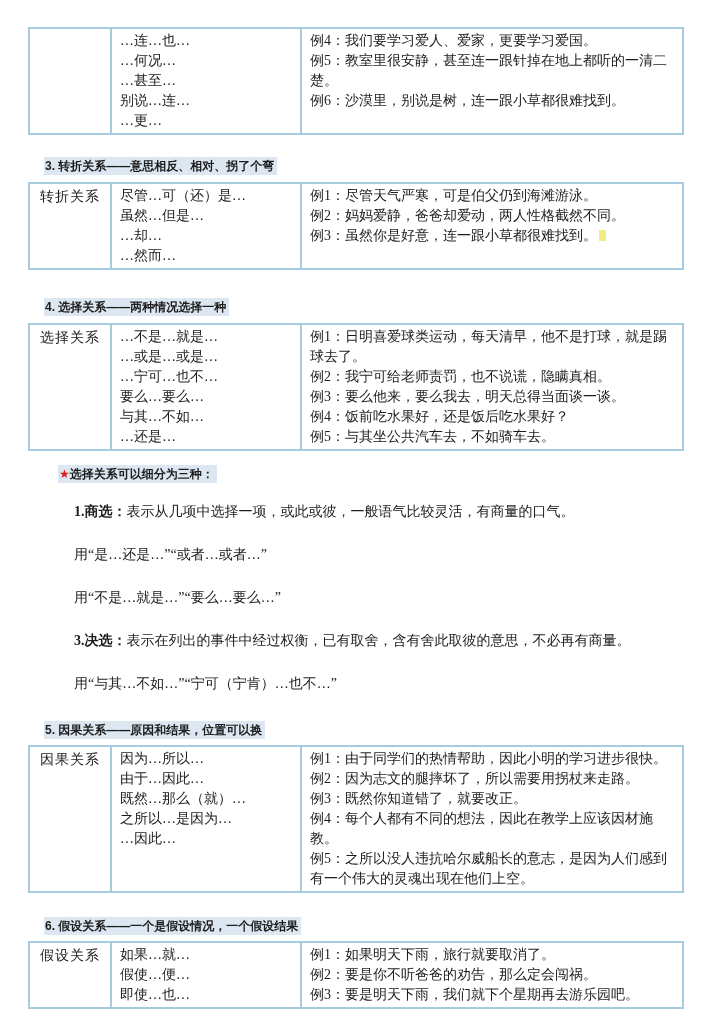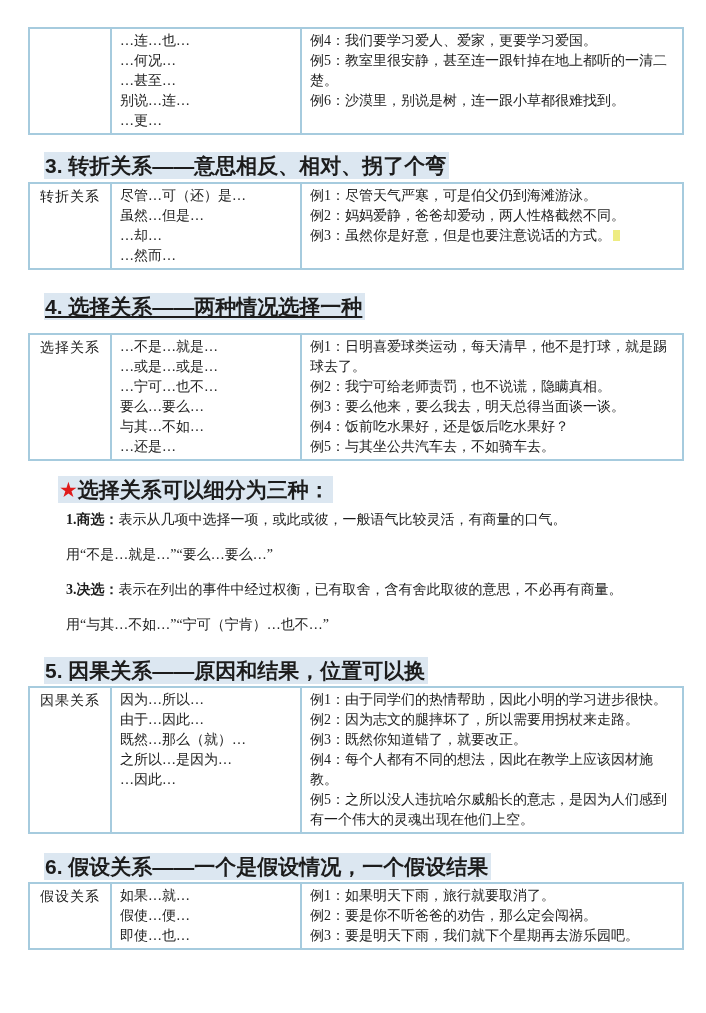--- a/index.html
+++ b/index.html
@@ -34,41 +34,41 @@
     letter-spacing:1px;
   }
   td.patterns{width:172px;}
   td.examples{width:364px;margin-left:48px;}
   .pattern-line,.example-line{white-space:normal;}
   .heading{
     margin-left:44px;
     margin-right:30px;
     font-family:"Liberation Sans","DejaVu Sans",sans-serif;
     font-weight:bold;
-    font-size:21px;
+    font-size:12px;
     line-height:20px;
   }
   .heading .hl{
     background:#dce7f1;
     padding:2px 3px 2px 1px;
     display:inline;
   }
   .star{color:#e01b1b;}
   .mt-t1{margin-top:27px;}
   .mt-h3{margin-top:21px;margin-bottom:6px;}
-  .mt-h4{margin-top:27px;margin-bottom:16px;text-decoration:underline;}
-  .mt-star{margin-top:19px;margin-bottom:4px;}
+  .mt-h4{margin-top:27px;margin-bottom:6px;}
+  .mt-star{margin-top:13px;margin-bottom:4px;}
   .mt-h5{margin-top:21px;margin-bottom:5px;}
   .mt-h6{margin-top:23px;margin-bottom:5px;}
   .paras{
     margin-left:30px;
     margin-right:22px;
   }
   .para{
-    margin:4px;
+    margin:12px;
     text-indent:32px;
     font-size:14px;
     line-height:31px;
   }
   .para b{font-weight:bold;}
   .yellow-mark{
     display:inline-block;
     width:7px;height:11px;
     background:#eeec82;
     vertical-align:-1px;
@@ -109,21 +109,21 @@
       <td class="rowhead">转折关系</td>
       <td class="patterns">
         <div class="pattern-line">尽管…可（还）是…</div>
         <div class="pattern-line">虽然…但是…</div>
         <div class="pattern-line">…却…</div>
         <div class="pattern-line">…然而…</div>
       </td>
       <td class="examples">
         <div class="example-line">例1：尽管天气严寒，可是伯父仍到海滩游泳。</div>
         <div class="example-line">例2：妈妈爱静，爸爸却爱动，两人性格截然不同。</div>
-        <div class="example-line"><span>例3：虽然你是好意，但是也要注意说话的方式。</span><span class="yellow-mark"></span></div>
+        <div class="example-line"><span>例3：虽然你是好意，连一跟小草都很难找到。</span><span class="yellow-mark"></span></div>
       </td>
     </tr>
   </tbody>
     </table>
 
   <div class="heading mt-h4">
     <span class="hl">4. 选择关系——两种情况选择一种</span>
   </div>
   <table class="rel">
     <tbody>
@@ -146,20 +146,21 @@
       </td>
     </tr>
   </tbody>
     </table>
 
   <div class="heading mt-star" style="margin-left:58px;">
     <span class="hl"><span class="star">★</span><span>选择关系可以细分为三种：</span></span>
   </div>
   <div class="paras">
     <p class="para"><b>1.商选：</b><span>表示从几项中选择一项，或此或彼，一般语气比较灵活，有商量的口气。</span></p>
+    <p class="para"><b></b><span>用“是…还是…”“或者…或者…”</span></p>
     <p class="para"><b></b><span>用“不是…就是…”“要么…要么…”</span></p>
     <p class="para"><b>3.决选：</b><span>表示在列出的事件中经过权衡，已有取舍，含有舍此取彼的意思，不必再有商量。</span></p>
     <p class="para"><b></b><span>用“与其…不如…”“宁可（宁肯）…也不…”</span></p>
   </div>
 
   <div class="heading mt-h5">
     <span class="hl">5. 因果关系——原因和结果，位置可以换</span>
   </div>
   <table class="rel">
     <tbody>

